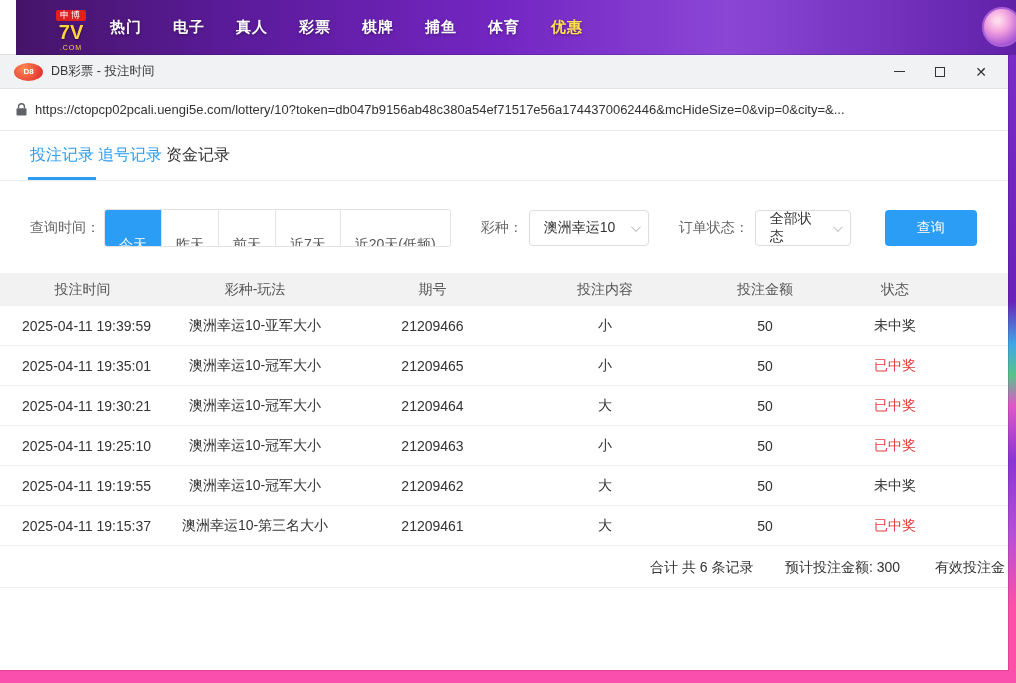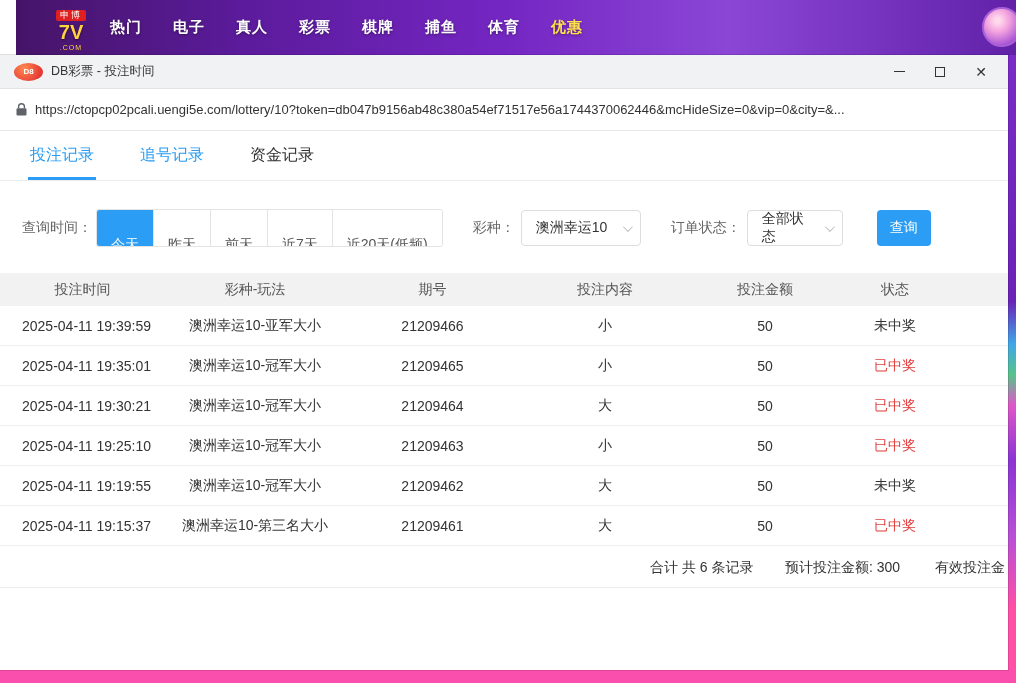--- a/index.html
+++ b/index.html
@@ -55,42 +55,42 @@
   .wc-max span { display:block; width:10px; height:10px; border:1.5px solid #333; }
   .wc-close { font-size:14px; }
 
   .addressbar {
     height:42px; background:#fff; border-bottom:1px solid #e8e8e8;
     display:flex; align-items:center; padding:0 16px; gap:8px;
   }
   .url-text { font-size:13px; color:#333; white-space:nowrap; overflow:hidden; cursor:text; flex:1; }
 
   
-  .tab-bar { display:flex; gap:42px; padding:0 28px; border-bottom:1px solid #ececec; height:50px; }
+  .tab-bar { display:flex; padding:0 28px; border-bottom:1px solid #ececec; height:50px; }
   .tab { position:relative; display:flex; align-items:center; font-size:16px; color:#333; cursor:pointer; padding:0 2px; }
   .tab.blue { color:#2b9df4; }
   .tab.active { color:#2b9df4; }
   .tab.active::after { content:""; position:absolute; left:0; right:0; bottom:0; height:3px; background:#2b9df4; }
 
   
   .filters { display:flex; align-items:center; padding:28px 22px 26px; font-size:14px; color:#666; }
   .btn-group { display:flex; border:1px solid #e3e3e3; border-radius:3px; overflow:hidden; margin-left:4px; }
   .fbtn { padding:16px 14px; height:36px; line-height:36px; background:#fff; color:#555; font-size:14px;
           border:none; border-left:1px solid #e3e3e3; cursor:pointer; font-family:inherit; }
   .fbtn:first-child { border-left:none; }
   .fbtn.active { background:#2b9df4; color:#fff; }
   .flabel { margin-left:30px; }
-  .flabel:first-child { margin-left:0; }
+  .flabel:first-child { margin-left:8px; }
   .select { display:flex; align-items:center; justify-content:space-between; margin-left:6px; height:36px;
             border:1px solid #ddd; border-radius:4px; padding:0 10px 0 14px; color:#333; cursor:pointer; background:#fff; }
   .select-lottery { width:120px; }
   .select-status { width:96px; }
   .chev { border:solid #c0c0c0; border-width:0 1.5px 1.5px 0; display:inline-block; padding:3px;
           transform:rotate(45deg) translateY(-2px); margin-left:8px; }
-  .search-btn { margin-left:34px; height:36px; padding:0 13px; background:#2b9df4; color:#fff;
+  .search-btn { margin-left:34px; height:36px; padding:0 32px; background:#2b9df4; color:#fff;
                 font-size:14px; border:none; border-radius:4px; cursor:pointer; font-family:inherit; }
 
   
   .grid { display:grid; grid-template-columns:165px 180px 175px 170px 150px 110px 1fr; align-items:center; }
   .thead { background:#f2f2f2; height:33px; color:#555; font-size:14px; }
   .trow { height:40px; border-bottom:1px solid #efefef; color:#333; font-size:14px; }
   .th, .td { text-align:center; }
   .td-time { text-align:left; padding-left:22px; }
   .td-status.win { color:#e23c3c; }
 

